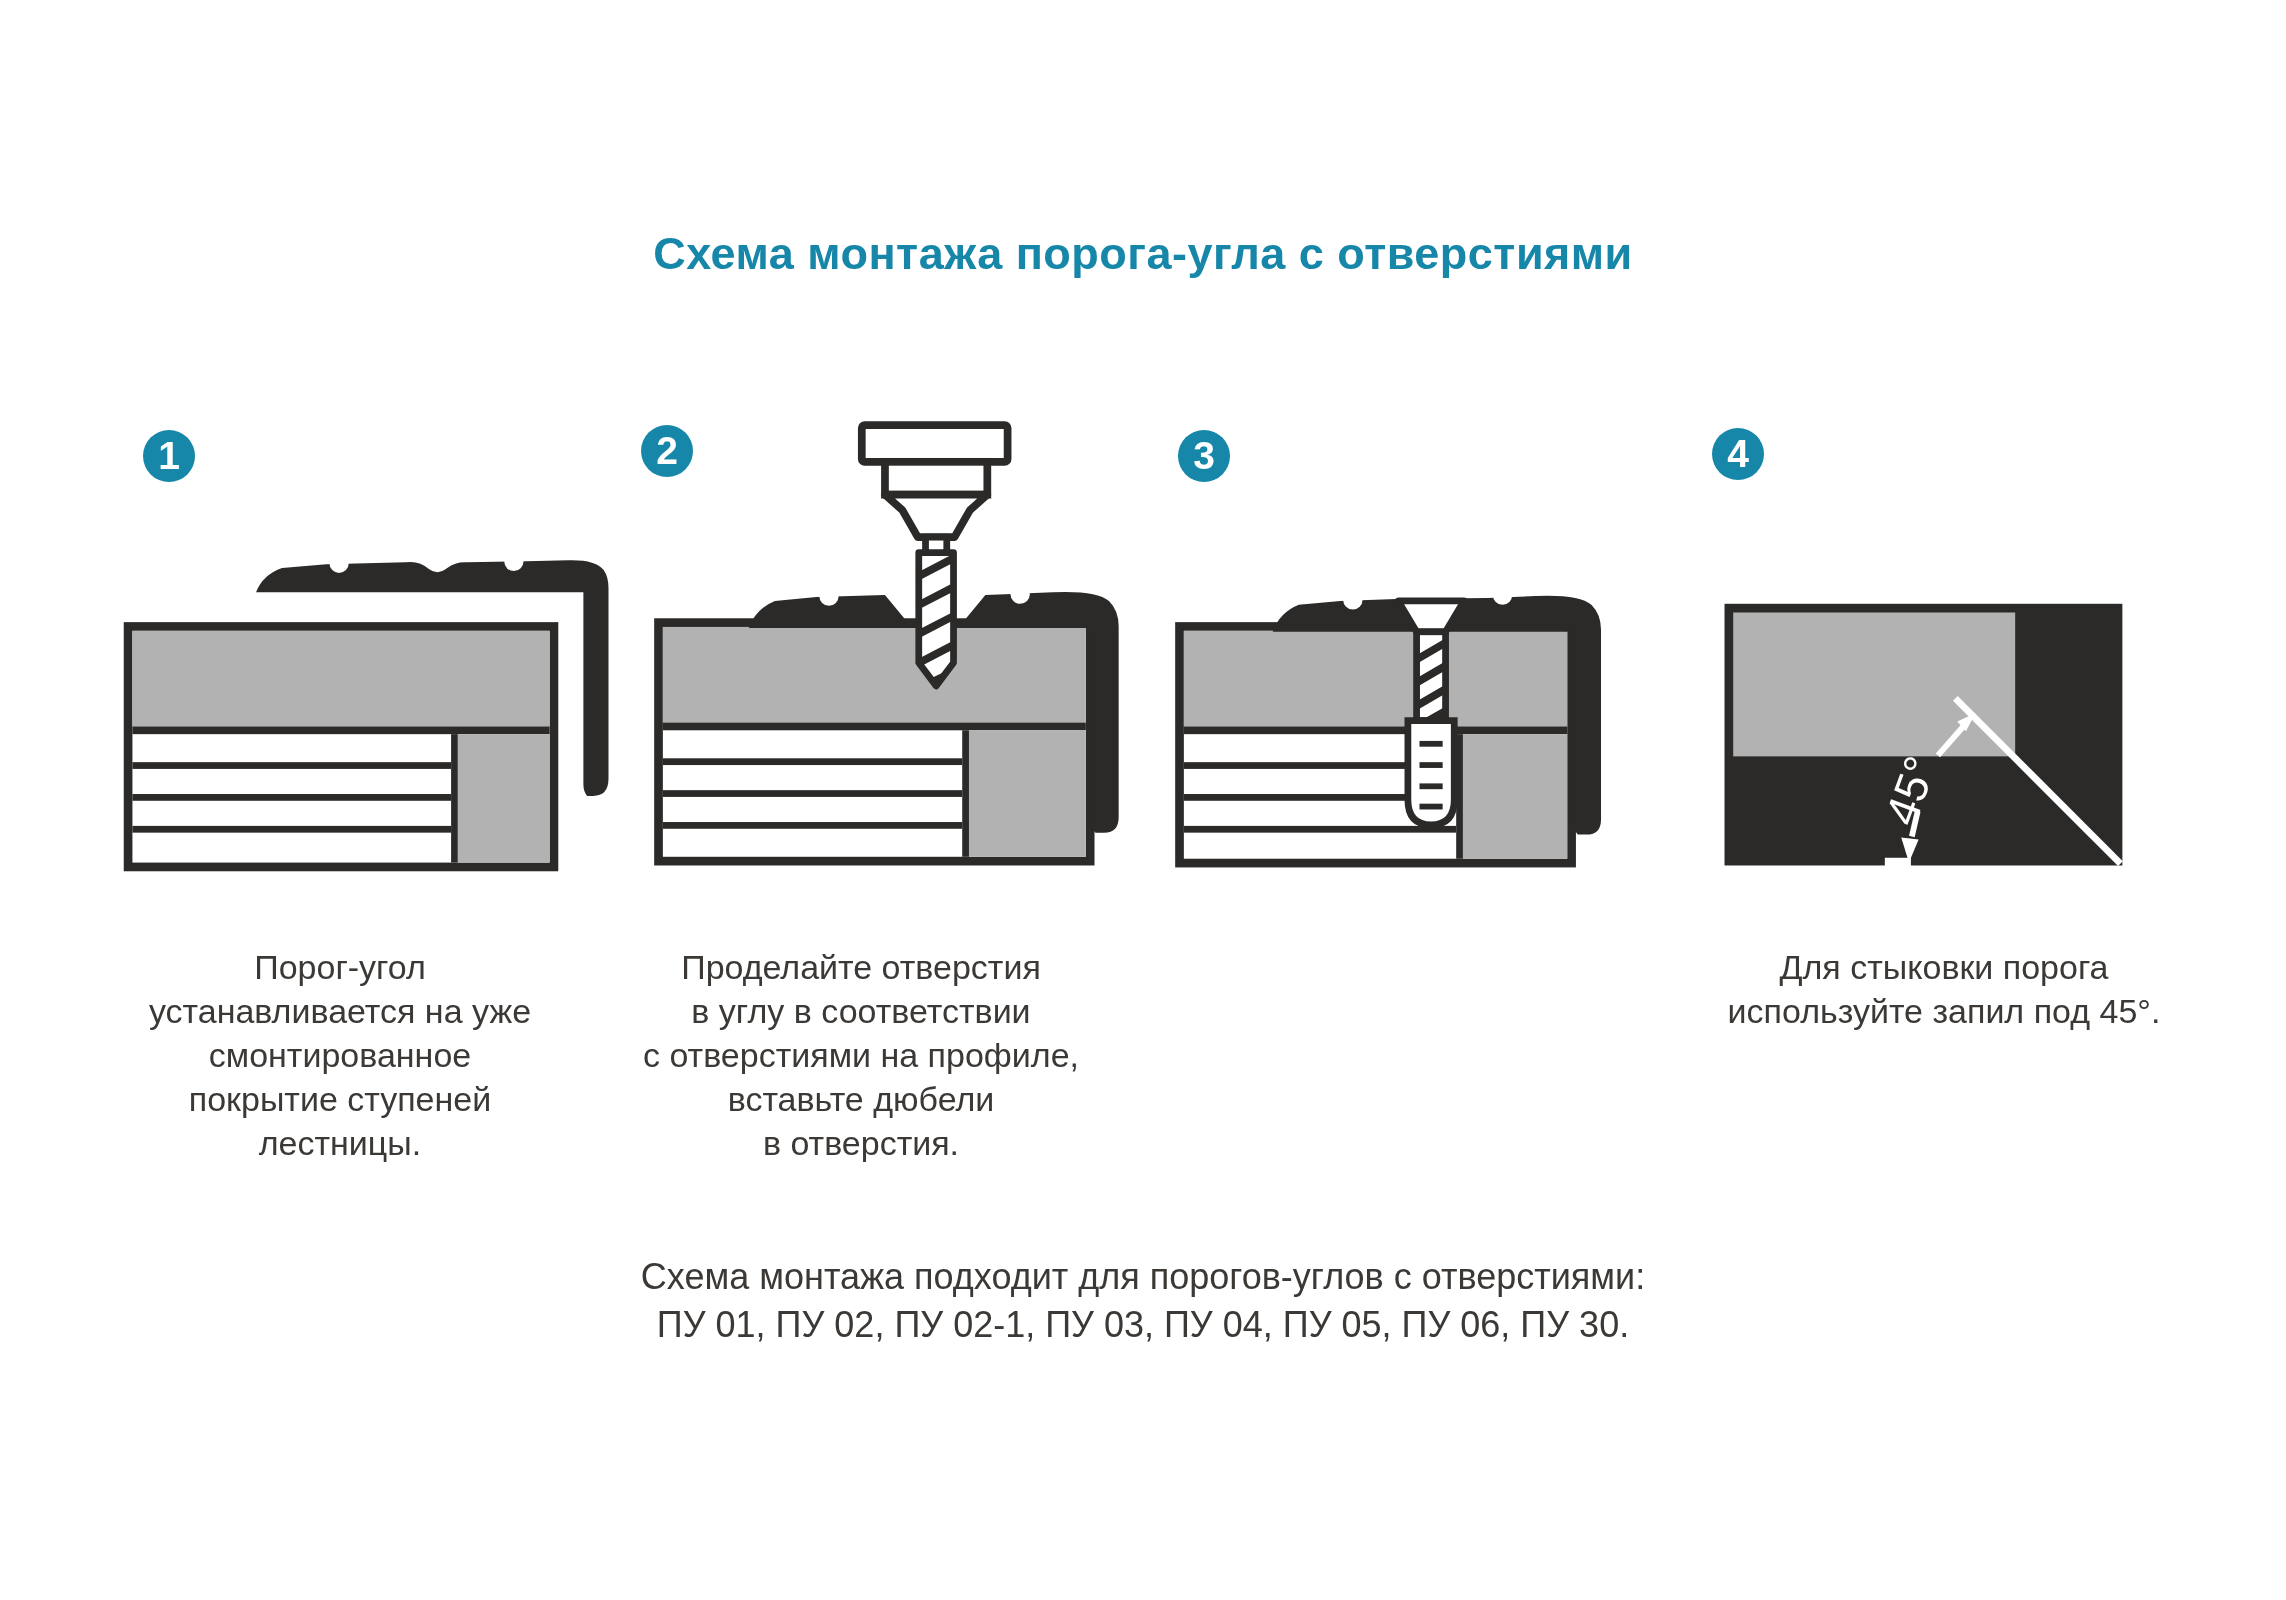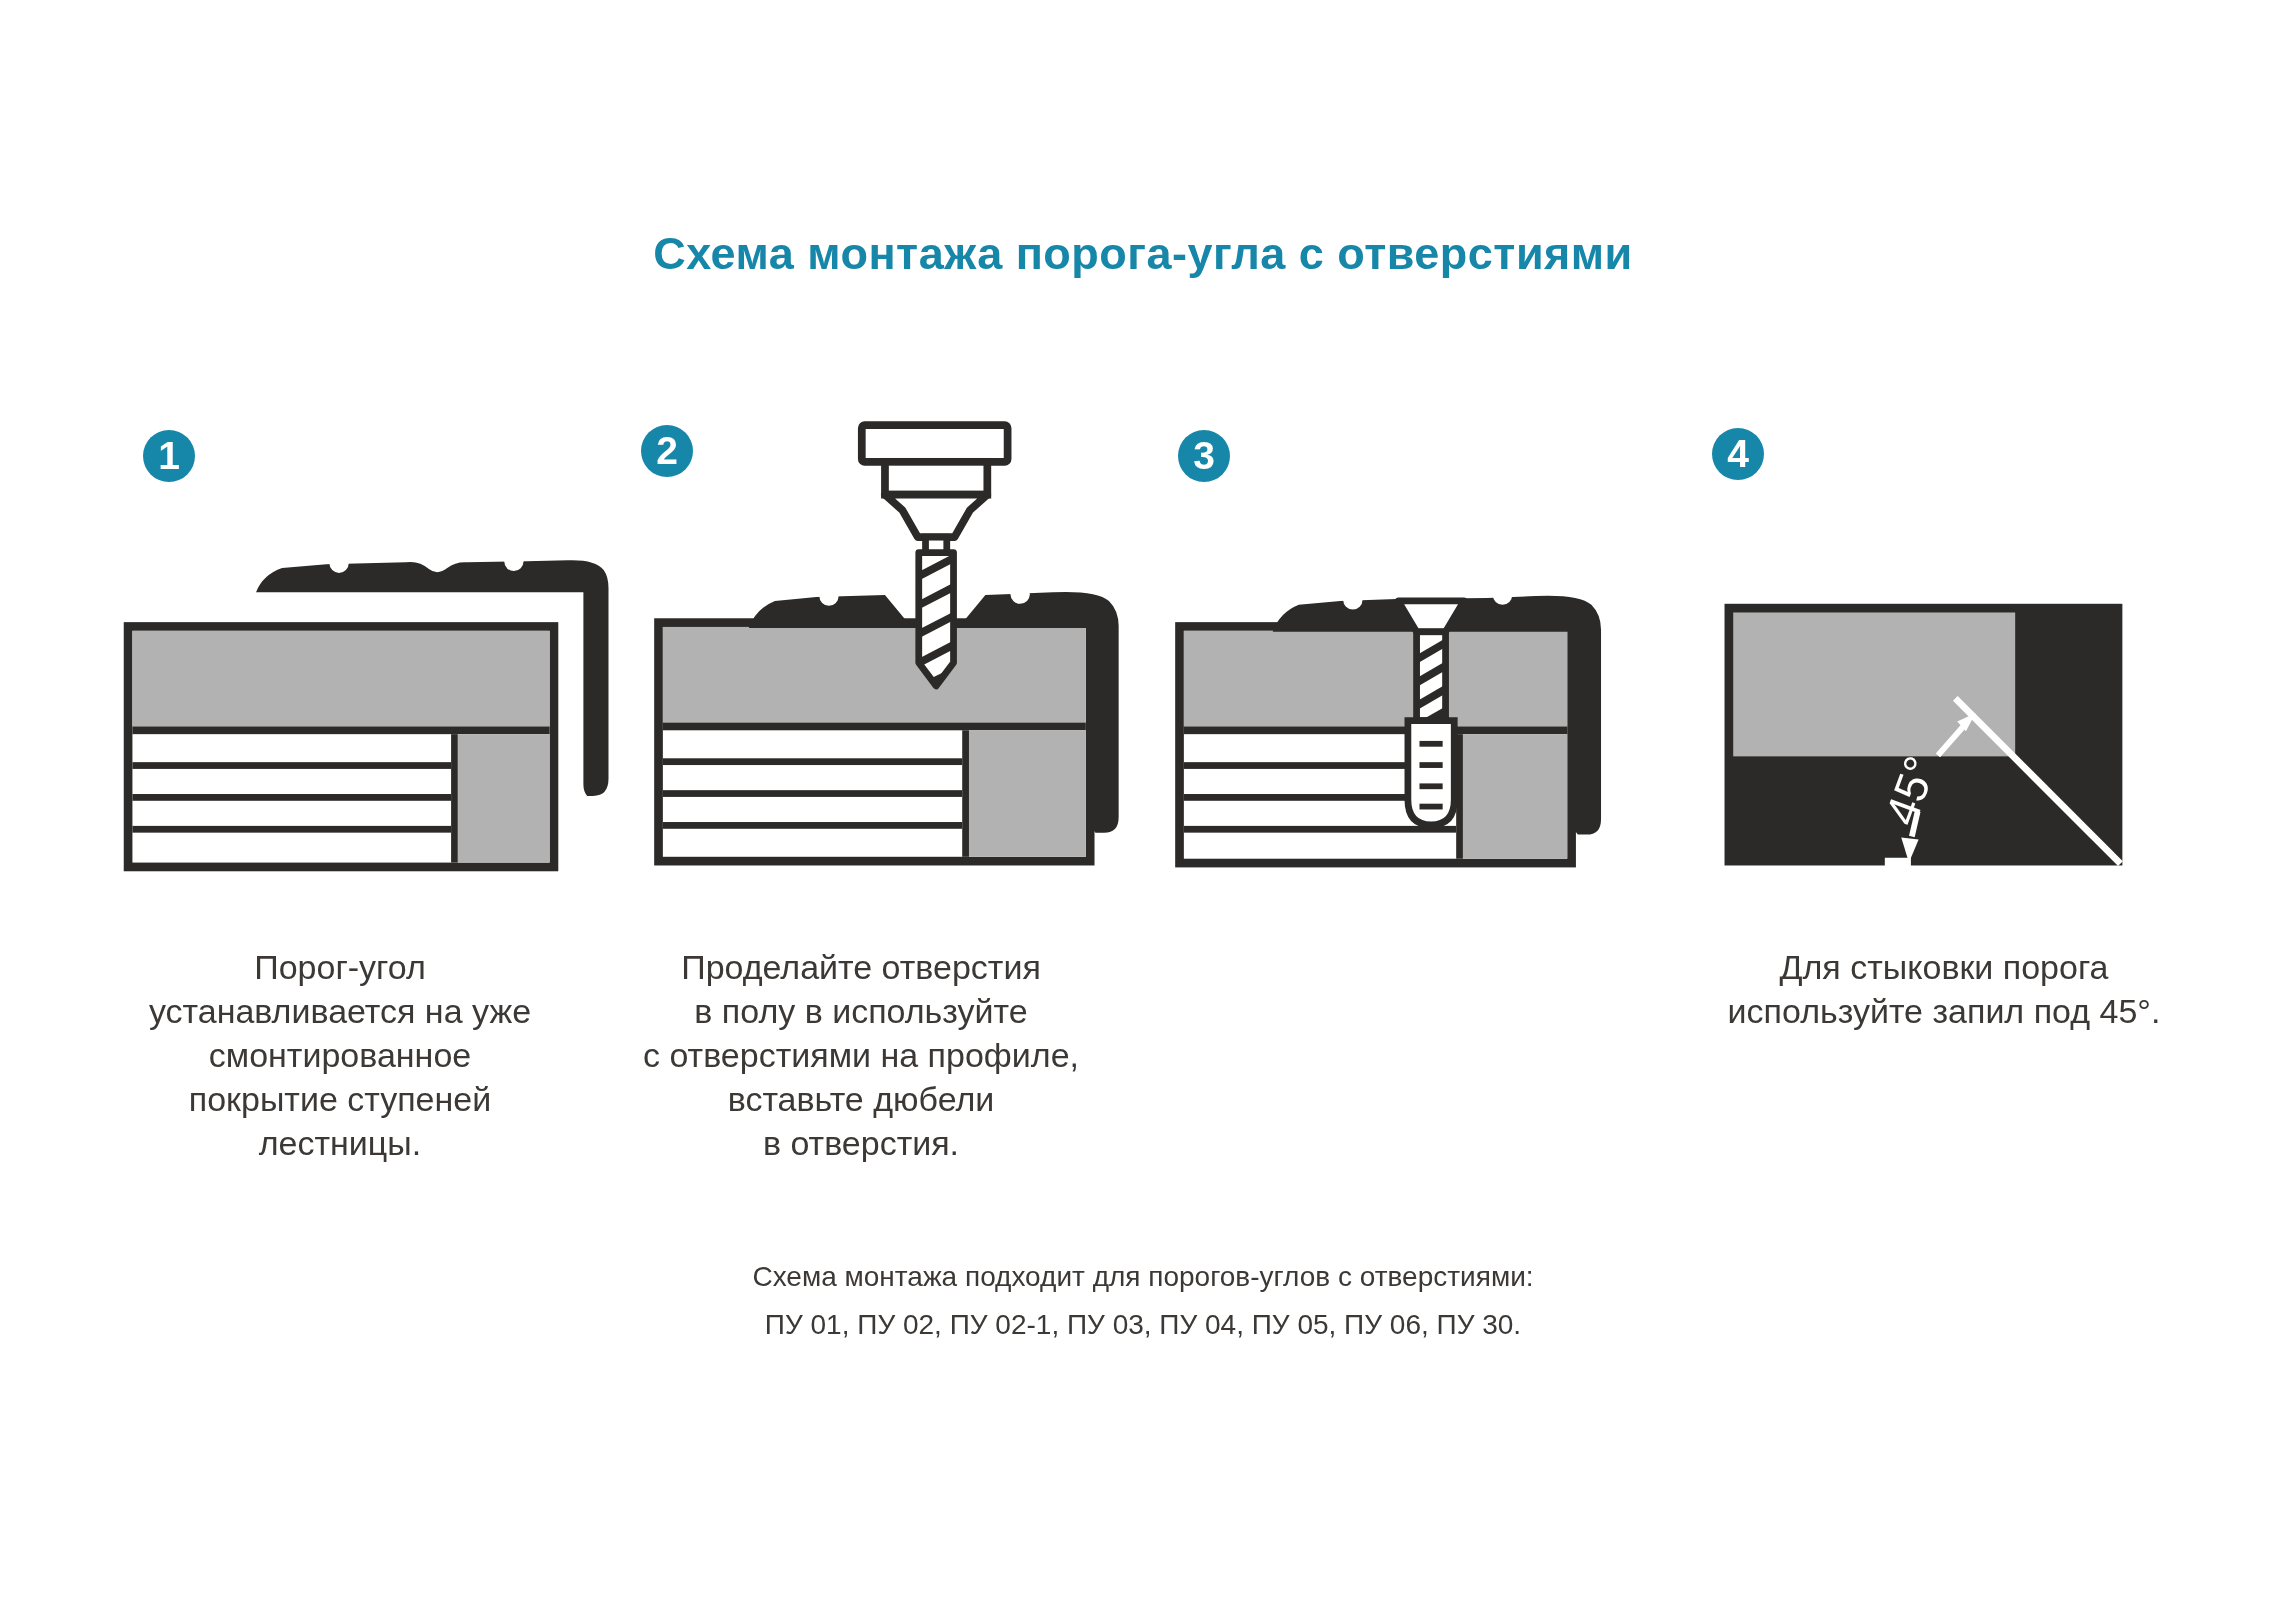--- a/index.html
+++ b/index.html
@@ -16,21 +16,21 @@
     background:#1787A9;color:#ffffff;font-size:39px;font-weight:bold;
     line-height:52px;text-align:center;
   }
   .illus{position:absolute;}
   .caption{
     position:absolute;top:925px;text-align:center;white-space:pre-line;
     font-size:34px;line-height:44px;color:#3B3835;margin-top:20px;
   }
   .footer{
     position:absolute;top:1253px;left:0;width:2286px;text-align:center;white-space:pre-line;
-    font-size:28px;line-height:48px;color:#3B3835;
+    font-size:36px;line-height:48px;color:#3B3835;
   }
 </style>
 </head>
 <body>
 
 <div class="canvas">
 
   <div class="title">Схема монтажа порога-угла с отверстиями</div>
 
   <div class="step-circle" style="left:143px;top:430px;">1</div>
@@ -149,21 +149,21 @@
       <polygon points="1977,893 1969,867 1987,869" fill="#ffffff"></polygon>
     </g>
   </svg>
 
   <div class="caption" style="left:94px;width:492px;">Порог-угол
 устанавливается на уже
 смонтированное
 покрытие ступеней
 лестницы.</div>
   <div class="caption" style="left:615px;width:492px;">Проделайте отверстия
-в полу в используйте
+в углу в соответствии
 с отверстиями на профиле,
 вставьте дюбели
 в отверстия.</div>
   <div class="caption" style="left:1698px;width:492px;">Для стыковки порога
 используйте запил под 45°.</div>
 
   <div class="footer">Схема монтажа подходит для порогов-углов с отверстиями:
 ПУ 01, ПУ 02, ПУ 02-1, ПУ 03, ПУ 04, ПУ 05, ПУ 06, ПУ 30.</div>
 
 </div>

